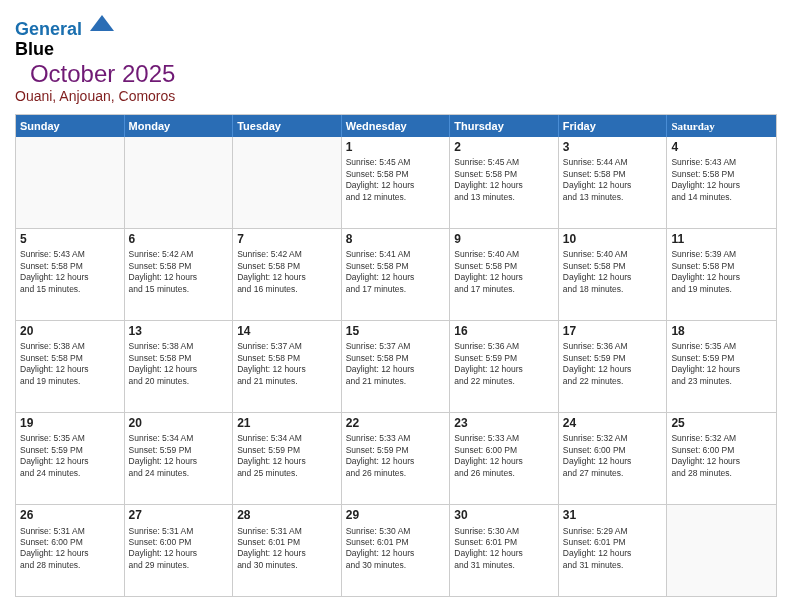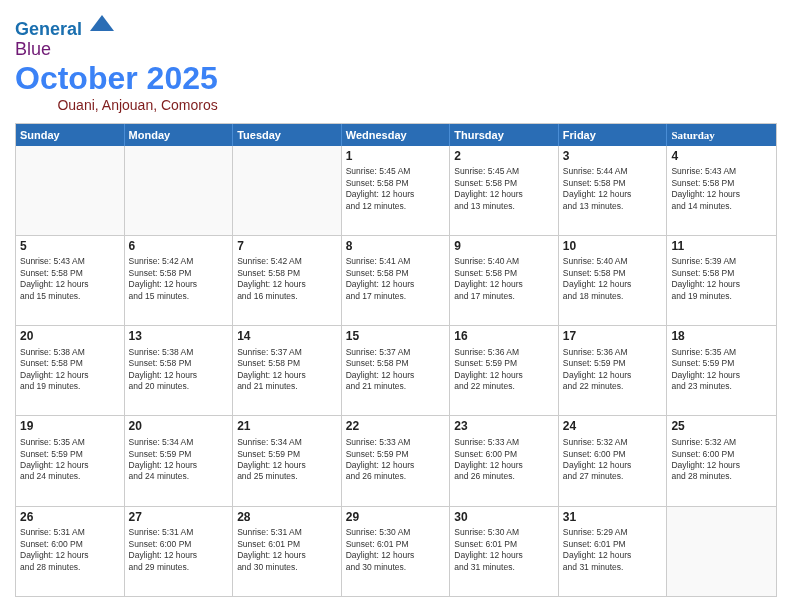--- a/index.html
+++ b/index.html
@@ -41,23 +41,23 @@
       width: 24px;
       height: 20px;
       margin-left: 3px;
       position: relative;
       top: -2px;
     }
     .title-block {
       text-align: right;
     }
     .month-title {
-      font-size: 32px;
-      font-weight: bold;
-      color: #3b82f6;
+      font-size: 24px;
+      font-weight: normal;
+      color: #701a75;
     }
     .subtitle {
       font-size: 14px;
       color: #7f1d1d;
     }
     .calendar {
       flex: 1;
       display: flex;
       flex-direction: column;
       border: 1px solid #ccc;
@@ -116,21 +116,21 @@
 
 <div class="page">
   <div class="header">
     <div class="logo">
       <div>
         <div class="logo-text">
           <span>General</span>
           <svg class="logo-icon" viewBox="0 0 30 20" width="30" height="20">
             <polygon points="0,20 15,0 30,20" fill="#2a6db5"></polygon>
           </svg>
-          <br><span style="color:#701a75;font-weight:normal;">Blue</span>
+          <br><span style="color:#000000;font-weight:bold;">Blue</span>
         </div>
       </div>
     </div>
     <div class="title-block">
       <div class="month-title">October 2025</div>
       <div class="subtitle">Ouani, Anjouan, Comoros</div>
     </div>
   </div>
 
   <div class="calendar">

